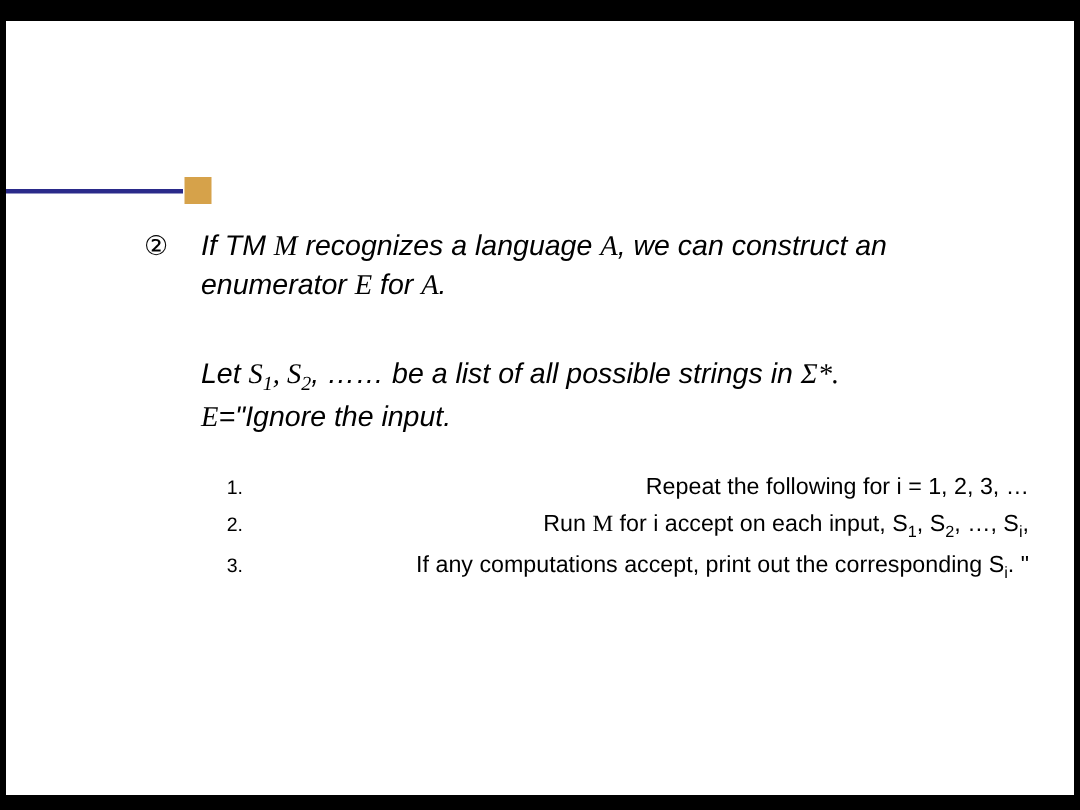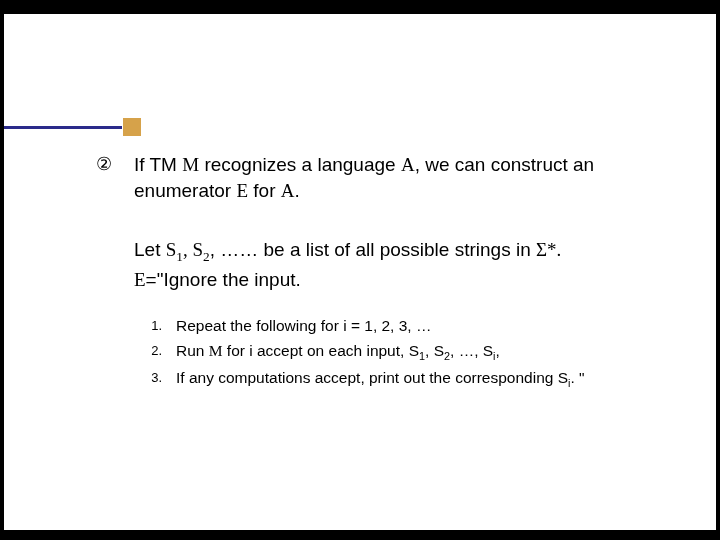--- a/index.html
+++ b/index.html
@@ -30,47 +30,48 @@
     color: #000;
   }
   .row1 {
     display: flex;
     align-items: flex-start;
     gap: 14px;
     font-size: 19px;
     line-height: 1.35;
   }
   .row1 .num { font-family: "Arial", sans-serif; font-size: 18px; color: #000; flex: 0 0 auto; min-width: 24px;}
-  .row1 .txt { flex: 1 1 auto; }
+  .row1 .txt { flex: 1 1 auto; font-style: italic; }
   .serif { font-family: "Times New Roman", Times, serif; }
   .row2 {
     margin-top: 34px;
     margin-left: 38px;
     font-size: 19px;
     line-height: 1.4;
+    font-style: italic;
   }
   .row3 {
     margin-top: 22px;
     margin-left: 38px;
     font-size: 15.5px;
     line-height: 1.45;
   }
   .row3 .item {
     display: flex;
     align-items: flex-start;
     gap: 14px;
     margin-bottom: 2px;
   }
   .row3 .inum {
     flex: 0 0 28px;
     text-align: right;
     font-size: 13px;
     padding-top: 2px;
   }
-  .row3 .itxt { flex: 1 1 auto; }
+  .row3 .itxt { flex: 1 1 auto; text-align: right; }
   sub { font-size: 0.7em; vertical-align: sub; }
 </style>
 </head>
 <body>
 
 <div class="slide">
   <div class="accent-line"></div>
   <div class="accent-block"></div>
 
   <div class="content">

